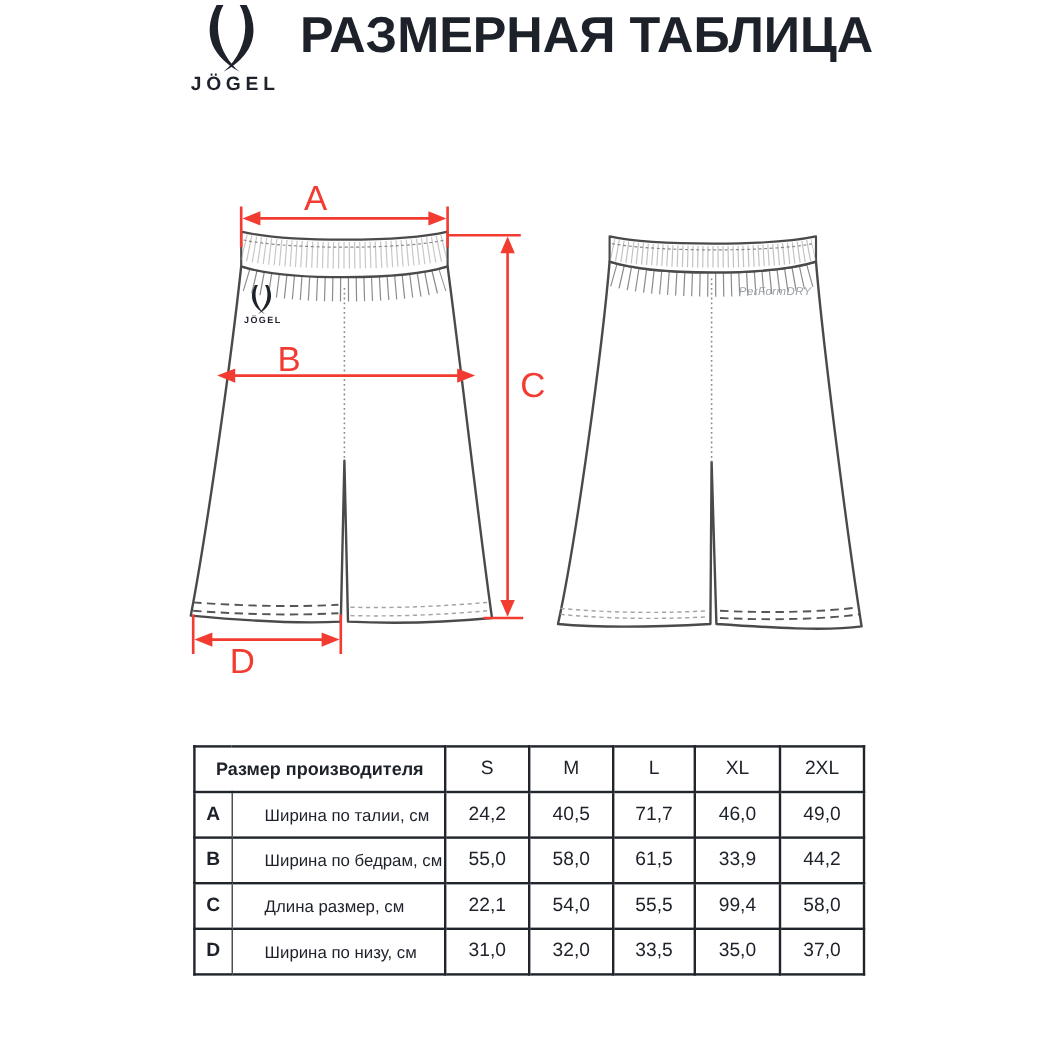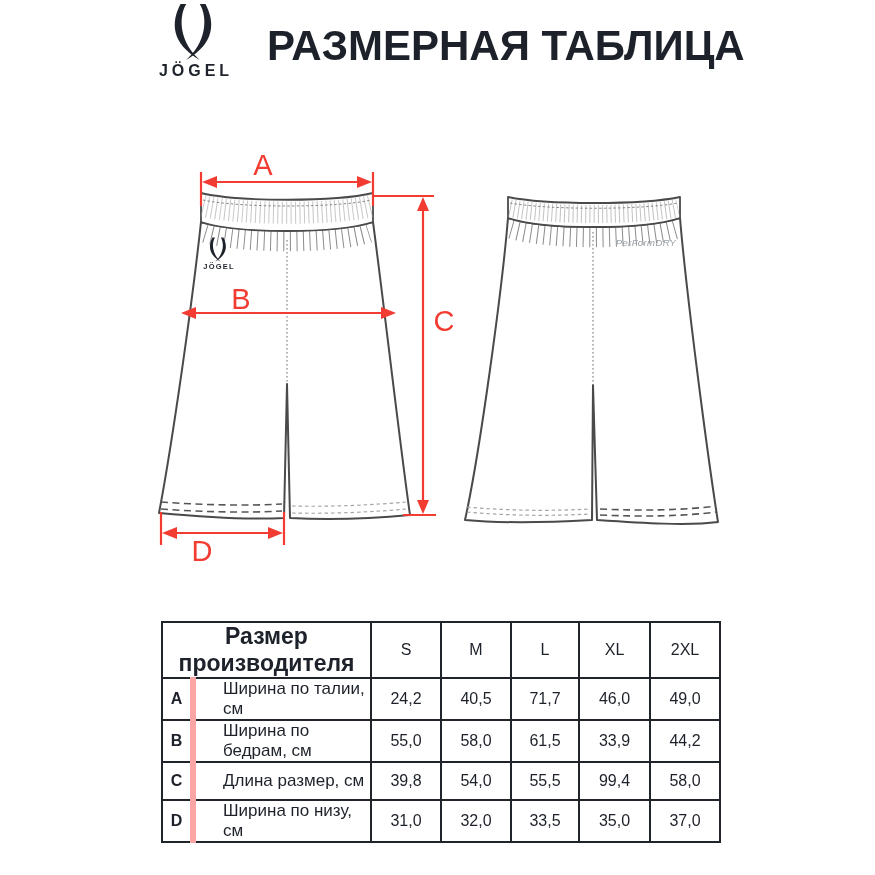--- a/index.html
+++ b/index.html
@@ -7,21 +7,21 @@
     position:relative; width:875px; height:875px; background:#ffffff;
     font-family:"Liberation Sans", sans-serif; color:#1e222b; overflow:hidden;
   }
   
   .brand-mark { position:absolute; left:168px; top:3px; width:50px; height:58px; }
   .brand-wordmark {
     position:absolute; left:140px; top:62px; width:112px; text-align:center;
     font-size:16px; font-weight:bold; letter-spacing:4px; color:#1e222b;
   }
   .page-title {
-    position:absolute; left:250px; top:5px; width:490px; margin:17px;
+    position:absolute; left:250px; top:5px; width:490px; margin:0;
     font-size:42px; line-height:48px; font-weight:bold; letter-spacing:0px; color:#1d2129;
     white-space:nowrap;
   }
   
   .front-svg { position:absolute; left:140px; top:145px; }
   .back-svg  { position:absolute; left:450px; top:180px; }
   .outline   { fill:#ffffff; stroke:#4a4a4a; stroke-width:2; stroke-linejoin:round; }
   .band      { fill:#ffffff; stroke:#4a4a4a; stroke-width:1.8; stroke-linejoin:round; }
   .fringe    { fill:none; stroke:#777777; stroke-width:26; stroke-dasharray:1 5.5; opacity:.85; }
   .comb      { fill:none; stroke:#999999; stroke-width:22; stroke-dasharray:1 3.4; opacity:.55; }
@@ -36,22 +36,22 @@
   .miniLogoText { fill:#1e222b; font-family:"Liberation Sans",sans-serif; font-size:7.5px; font-weight:bold; letter-spacing:1.2px; }
   .fabricText { fill:#9aa1a8; font-family:"Liberation Sans",sans-serif; font-size:9.5px; font-style:italic; letter-spacing:.4px; }
   
   .size-table {
     position:absolute; left:161px; top:621px; border-collapse:collapse;
     table-layout:fixed; width:558px;
   }
   .size-table td { border:2px solid #20242b; height:36px; padding:0; text-align:center;
     font-size:16px; color:#1d2129; vertical-align:middle; }
   .size-table td.letter { border-right:1px solid #20242b; font-weight:bold; }
-  .size-table td.mlabel { border-left:6px solid #fca5a5; text-align:left; padding-left:27px; font-size:17px; }
-  .size-table td.hlabel { font-weight:bold; font-size:23px;text-align:center; }
+  .size-table td.mlabel { border-left:1px solid #fca5a5; text-align:left; padding-left:27px; font-size:14px; }
+  .size-table td.hlabel { font-weight:bold; font-size:15px;text-align:center; }
 </style>
 </head>
 <body>
 
 <div class="page">
 
   <svg class="brand-mark" viewBox="0 0 52 60">
     <path d="M 13,1 C 3,20 3,42 33,59 C 13,42 10,16 19,1 Z" fill="#1e222b"></path>
     <path d="M 39,1 C 49,20 49,42 19,59 C 39,42 42,16 33,1 Z" fill="#1e222b"></path>
   </svg>
@@ -155,21 +155,21 @@
         <td class="mlabel">Ширина по бедрам, см</td>
         <td>55,0</td>
         <td>58,0</td>
         <td>61,5</td>
         <td>33,9</td>
         <td>44,2</td>
       </tr>
       <tr>
         <td class="letter">C</td>
         <td class="mlabel">Длина размер, см</td>
-        <td>39,8</td>
+        <td>22,1</td>
         <td>54,0</td>
         <td>55,5</td>
         <td>99,4</td>
         <td>58,0</td>
       </tr>
       <tr>
         <td class="letter">D</td>
         <td class="mlabel">Ширина по низу, см</td>
         <td>31,0</td>
         <td>32,0</td>

